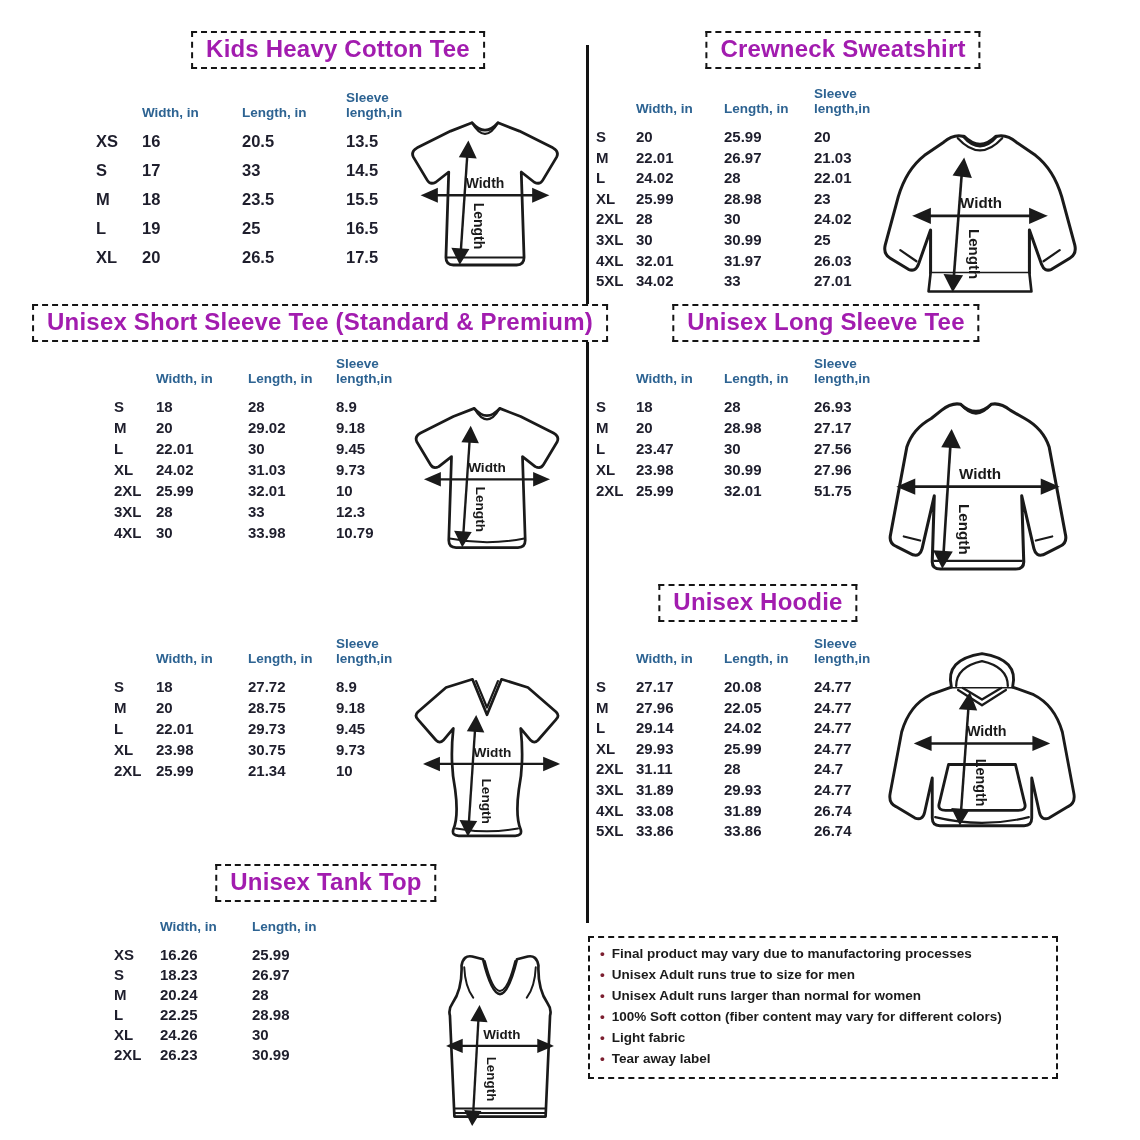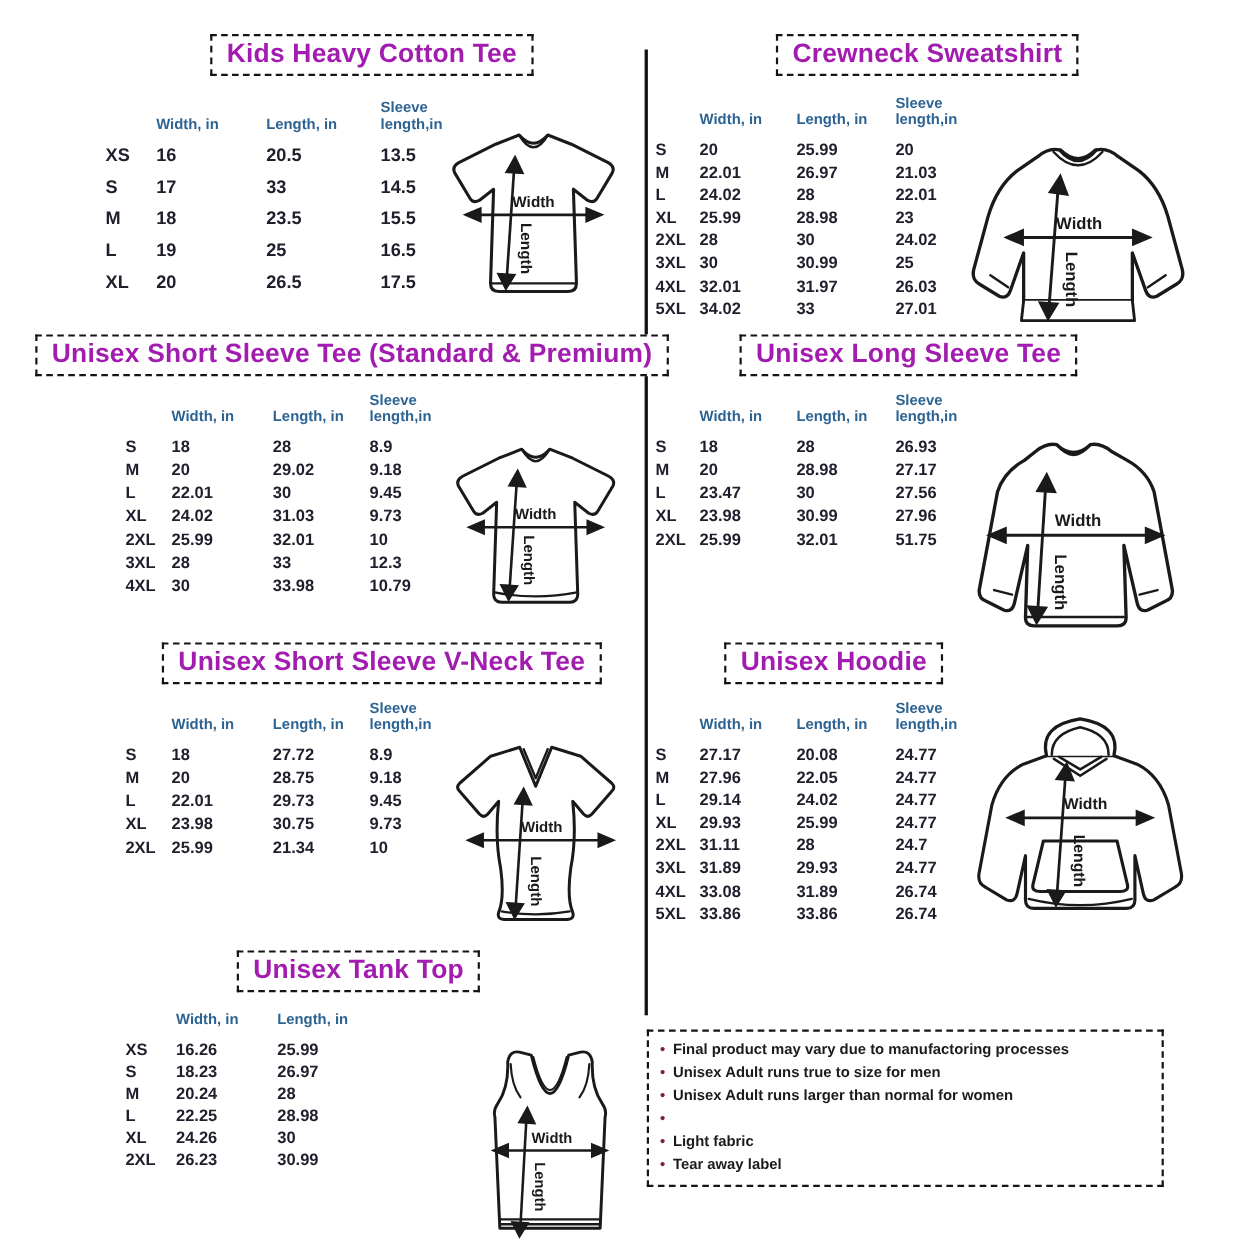--- a/index.html
+++ b/index.html
@@ -52,21 +52,20 @@
 <body>
 
 <div id="canvas">
 
   <div class="divider"></div>
 
   <div class="tbox" style="left:338px; top:31px;">Kids Heavy Cotton Tee</div>
   <div class="tbox" style="left:843px; top:31px;">Crewneck Sweatshirt</div>
   <div class="tbox" style="left:320px; top:304px;">Unisex Short Sleeve Tee (Standard &amp; Premium)</div>
   <div class="tbox" style="left:826px; top:304px;">Unisex Long Sleeve Tee</div>
-  <div class="tbox" style="left:347px; top:584px;">Unisex Short Sleeve V-Neck Tee</div>
   <div class="tbox" style="left:758px; top:584px;">Unisex Hoodie</div>
   <div class="tbox" style="left:326px; top:864px;">Unisex Tank Top</div>
 
   <div class="tbl tbl-kids">
       <div class="th"></div>
       <div class="th">Width, in</div>
       <div class="th">Length, in</div>
       <div class="th wrap">Sleeve length,in</div>
       <div class="td size">XS</div>
       <div class="td">16</div>
@@ -416,20 +415,21 @@
       <div class="note">
         <span class="bullet">•</span>
         <span>Unisex Adult runs true to size for men</span>
       </div>
       <div class="note">
         <span class="bullet">•</span>
         <span>Unisex Adult runs larger than normal for women</span>
       </div>
       <div class="note">
         <span class="bullet">•</span>
+        <span>100% Soft cotton (fiber content may vary for different colors)</span>
       </div>
       <div class="note">
         <span class="bullet">•</span>
         <span>Light fabric</span>
       </div>
       <div class="note">
         <span class="bullet">•</span>
         <span>Tear away label</span>
       </div>
     </div>

